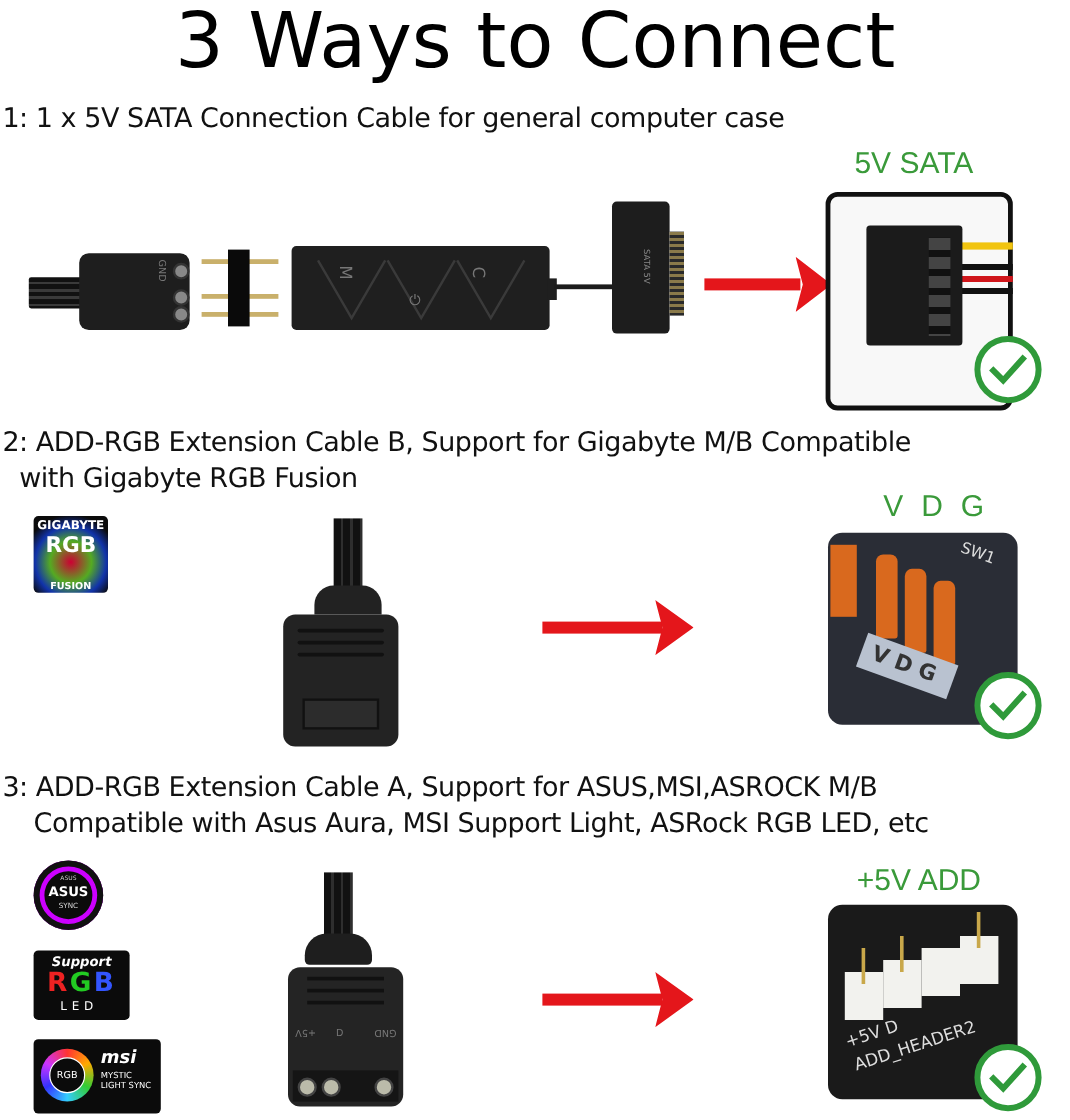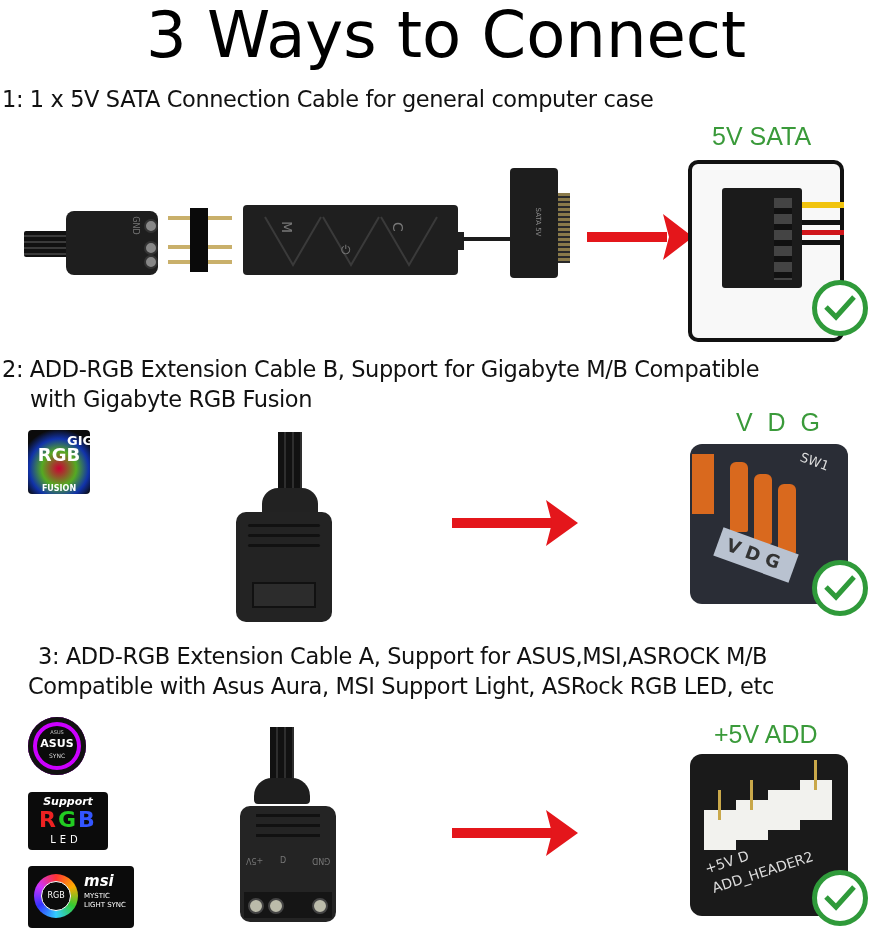--- a/index.html
+++ b/index.html
@@ -75,24 +75,24 @@
     </div>
   </div>
   <div class="abs check" style="left:812px; top:150px;">
     <svg width="34" height="28">
         <polyline points="3,14 13,24 31,4" fill="none" stroke="#2f9a3a" stroke-width="5"></polyline>
       </svg>
   </div>
 </div>
 
 <div class="abs sec" style="left:2px; top:354px;">2: ADD-RGB Extension Cable B, Support for Gigabyte M/B Compatible</div>
-<div class="abs sec" style="left:30px; top:384px;">with Gigabyte RGB Fusion</div>
+<div class="abs sec" style="left:16px; top:384px;">with Gigabyte RGB Fusion</div>
 
 <div class="abs logo-box" style="left:28px; top:430px; width:62px; height:64px; background:radial-gradient(circle at 50% 60%, #c03 0, #5a2 35%, #13a 60%, #0b0b0b 80%);">
-  <div class="abs" style="left:0; width:62px; top:3px; text-align:center; color:#fff; font-size:13px; font-weight:bold;padding-left:39px;">GIGABYTE</div>
+  <div class="abs" style="left:0; width:62px; top:3px; text-align:center; color:#fff; font-size:10px; font-weight:bold;">GIGABYTE</div>
   <div class="abs" style="left:0; width:62px; top:14px; text-align:center; color:#fff; font-size:18px; font-weight:bold;">RGB</div>
   <div class="abs" style="left:0; width:62px; top:54px; text-align:center; color:#fff; font-size:8px; font-weight:bold;">FUSION</div>
 </div>
 
 <div class="abs cable" style="left:278px; top:432px; width:24px; height:60px; background:repeating-linear-gradient(90deg,#111 0 6px,#2e2e2e 6px 8px);"></div>
 <div class="abs" style="left:262px; top:488px; width:56px; height:24px; background:#222; border-radius:16px 16px 0 0;"></div>
 <div class="abs" style="left:236px; top:512px; width:96px; height:110px; background:#232323; border-radius:10px;">
   <div class="abs" style="left:12px; top:12px; width:72px; height:3px; background:#111; border-radius:2px;"></div>
   <div class="abs" style="left:12px; top:22px; width:72px; height:3px; background:#111; border-radius:2px;"></div>
   <div class="abs" style="left:12px; top:32px; width:72px; height:3px; background:#111; border-radius:2px;"></div>
@@ -114,21 +114,21 @@
   <div class="abs" style="left:26px; top:96px; width:80px; height:30px; background:#b9c2d0; color:#333; font-size:18px; font-weight:bold; transform:rotate(20deg); text-align:center; line-height:30px; letter-spacing:6px;">
     <span>V</span><span>D</span><span>G</span>
   </div>
 </div>
 <div class="abs check" style="left:812px; top:560px;">
   <svg width="34" height="28">
       <polyline points="3,14 13,24 31,4" fill="none" stroke="#2f9a3a" stroke-width="5"></polyline>
     </svg>
 </div>
 
-<div class="abs sec" style="left:2px; top:641px;margin-left:36px;">3: ADD-RGB Extension Cable A, Support for ASUS,MSI,ASROCK M/B</div>
+<div class="abs sec" style="left:2px; top:641px;">3: ADD-RGB Extension Cable A, Support for ASUS,MSI,ASROCK M/B</div>
 <div class="abs sec" style="left:28px; top:671px;">Compatible with Asus Aura, MSI Support Light, ASRock RGB LED, etc</div>
 
 <div class="abs" style="left:28px; top:717px; width:58px; height:58px; border-radius:50%; background:#0b0b0b; box-shadow: inset 0 0 0 5px #111, inset 0 0 0 9px #c0f;">
   <div class="abs" style="left:0; width:58px; top:12px; text-align:center; color:#ccc; font-size:5px;">ASUS</div>
   <div class="abs" style="left:0; width:58px; top:20px; text-align:center; color:#fff; font-size:11px; font-weight:bold;">ASUS</div>
   <div class="abs" style="left:0; width:58px; top:35px; text-align:center; color:#ddd; font-size:6px;">SYNC</div>
 </div>
 
 <div class="abs logo-box" style="left:28px; top:792px; width:80px; height:58px;">
   <div class="abs" style="left:0; width:80px; top:3px; text-align:center; color:#fff; font-size:11px; font-weight:bold; font-style:italic;">Support</div>

